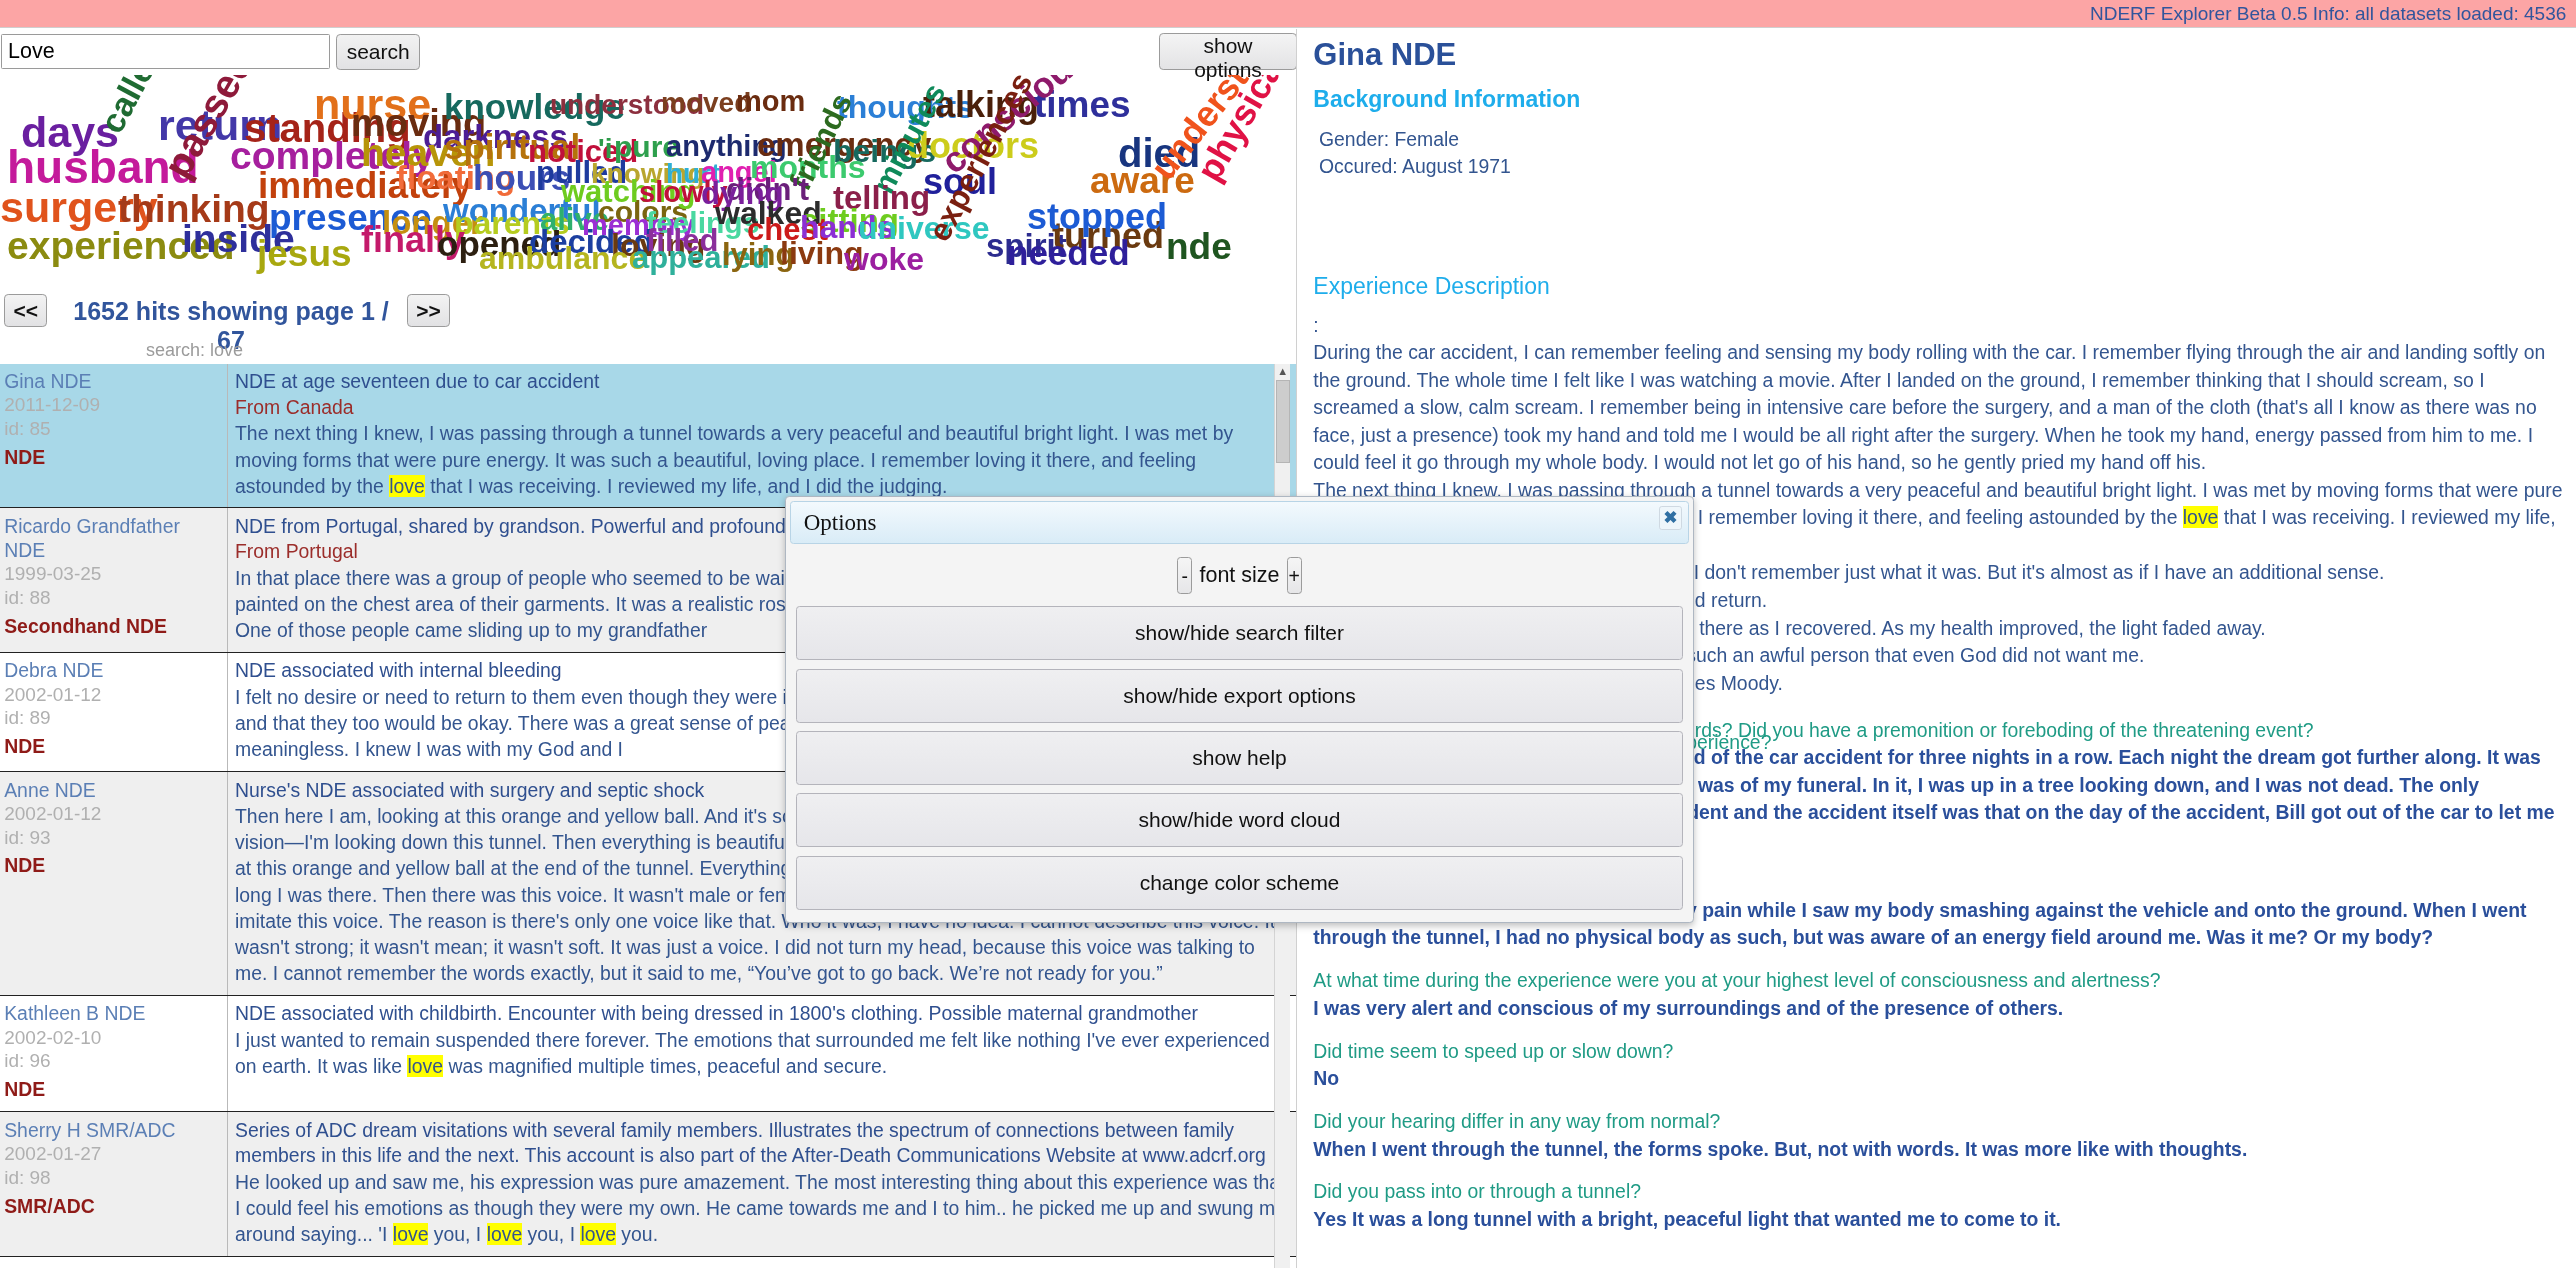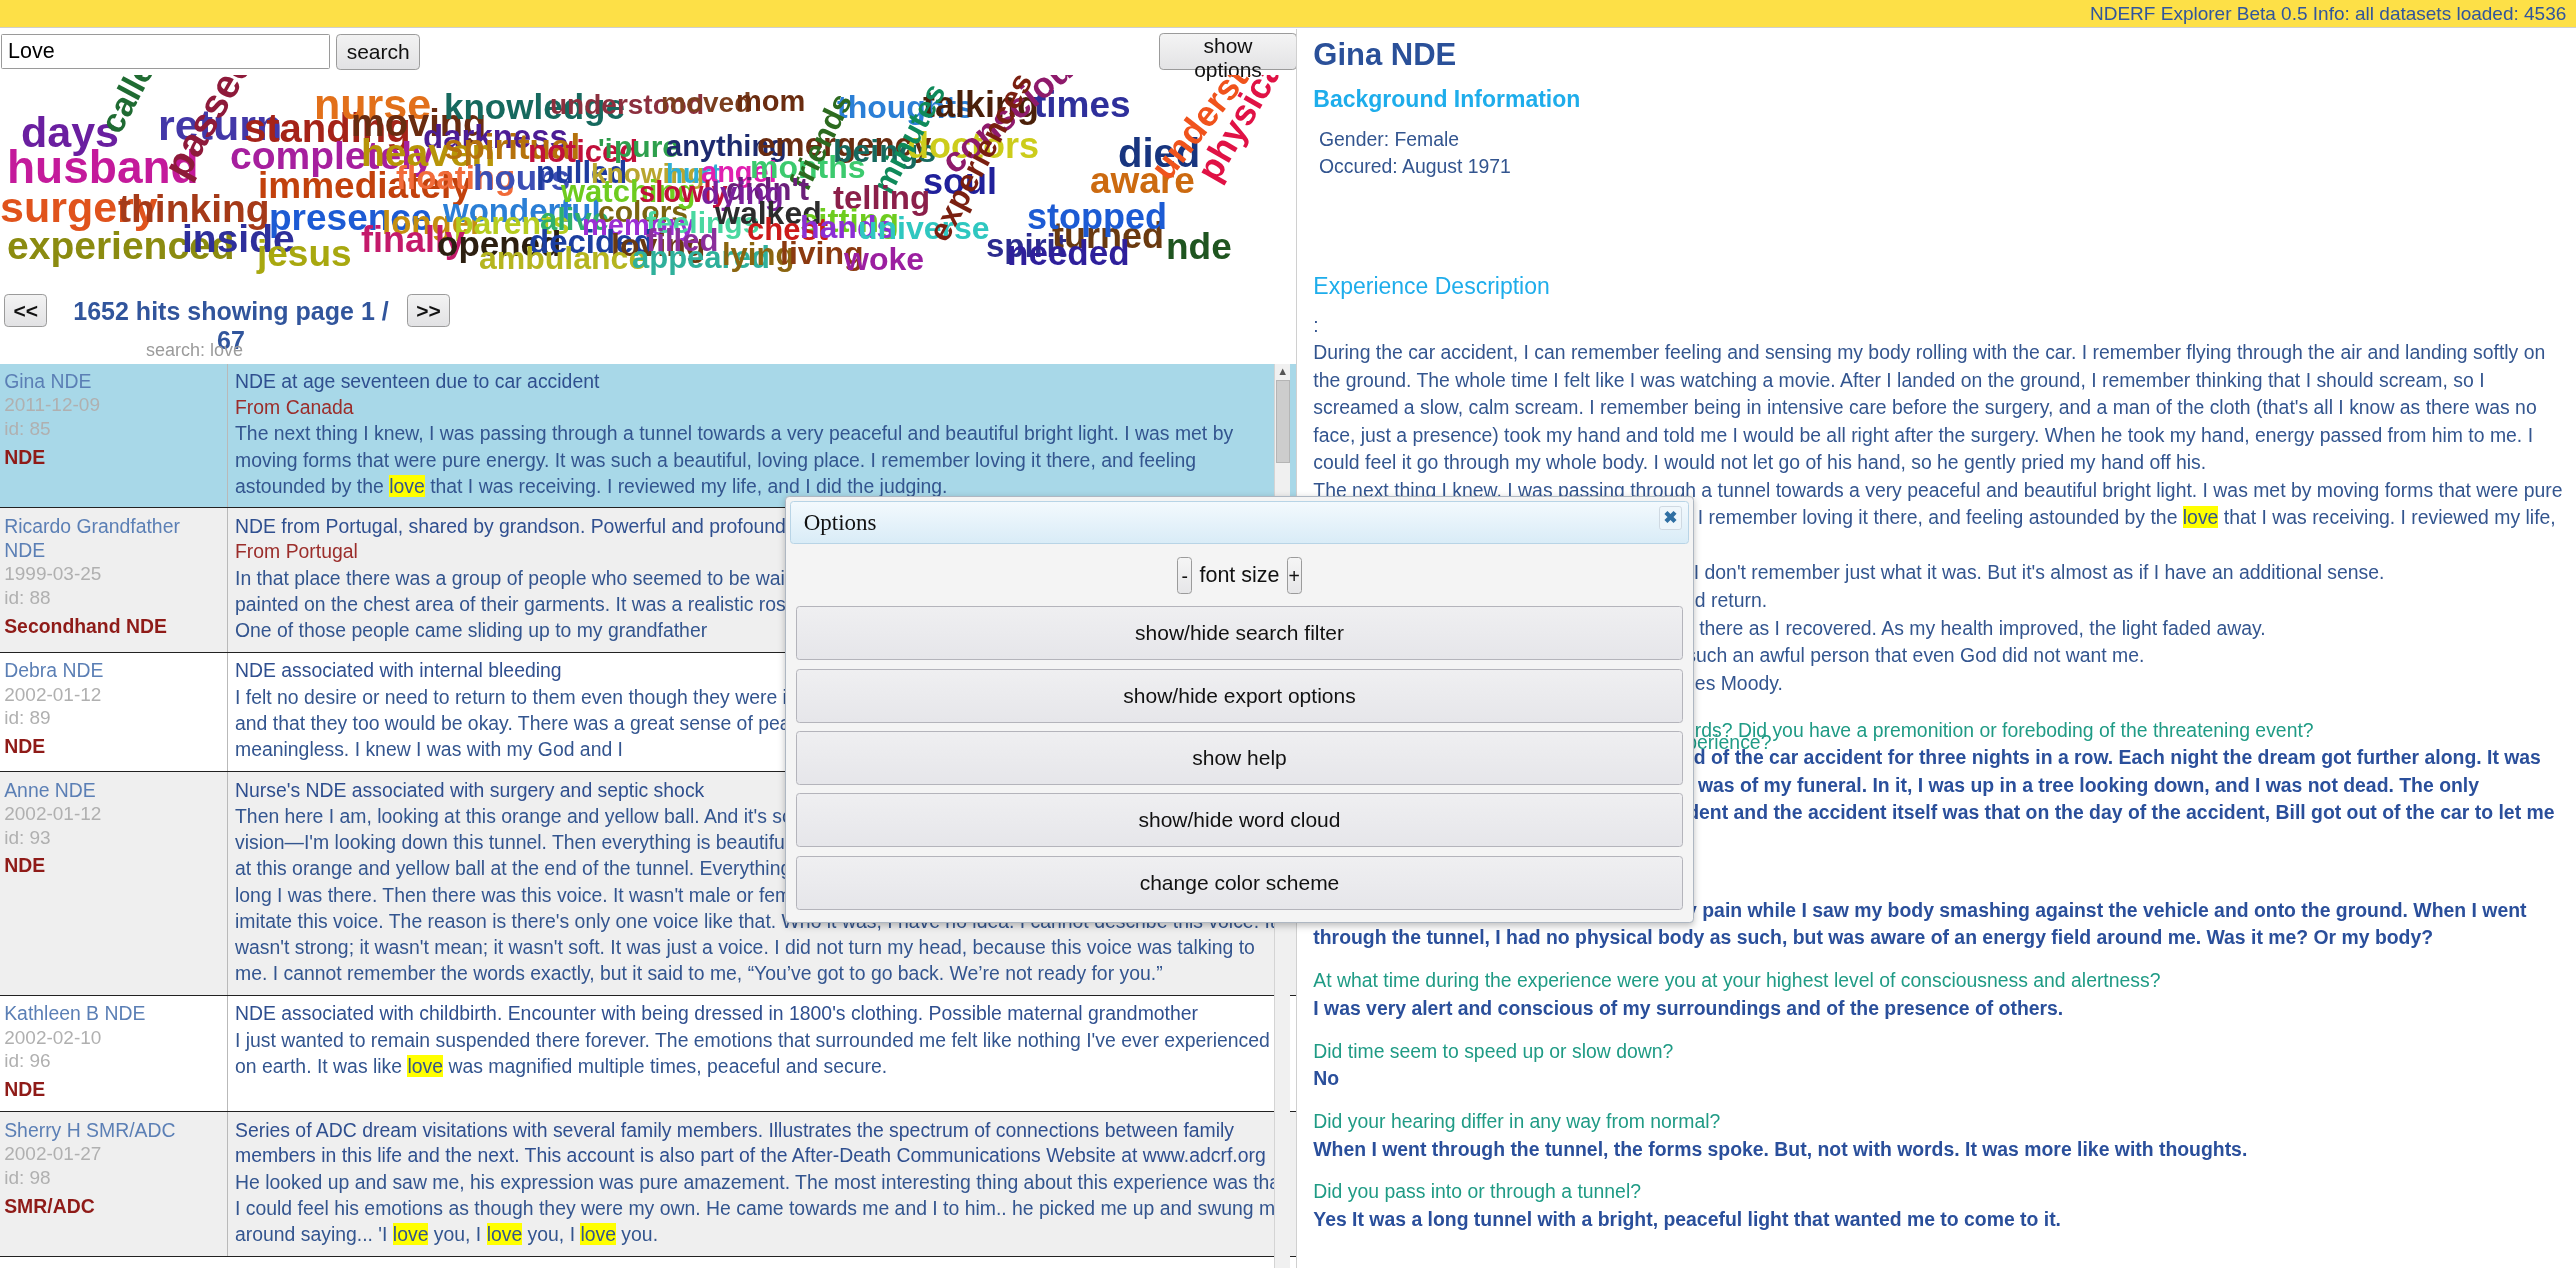--- a/index.html
+++ b/index.html
@@ -7,21 +7,21 @@
     width:2576px;height:1269px;overflow:hidden;
     background:#ffffff;
     font-family:"Liberation Sans",sans-serif;
     font-size:19.4px;
     color:#2f4f8f;
     position:relative;
   }
   
   #topbar{
     position:absolute;left:0;top:0;width:2576px;height:28px;
-    background:#fde047;border-bottom:0.7px solid #cfcfcf;
+    background:#fca5a5;border-bottom:0.7px solid #cfcfcf;
     box-sizing:border-box;
   }
   #topbar .info{
     position:absolute;right:9.7px;top:2.8px;
     font-size:19px;color:#31559c;white-space:nowrap;
   }
 
   
   #left{
     position:absolute;left:0;top:28.5px;width:1297px;height:1240px;

